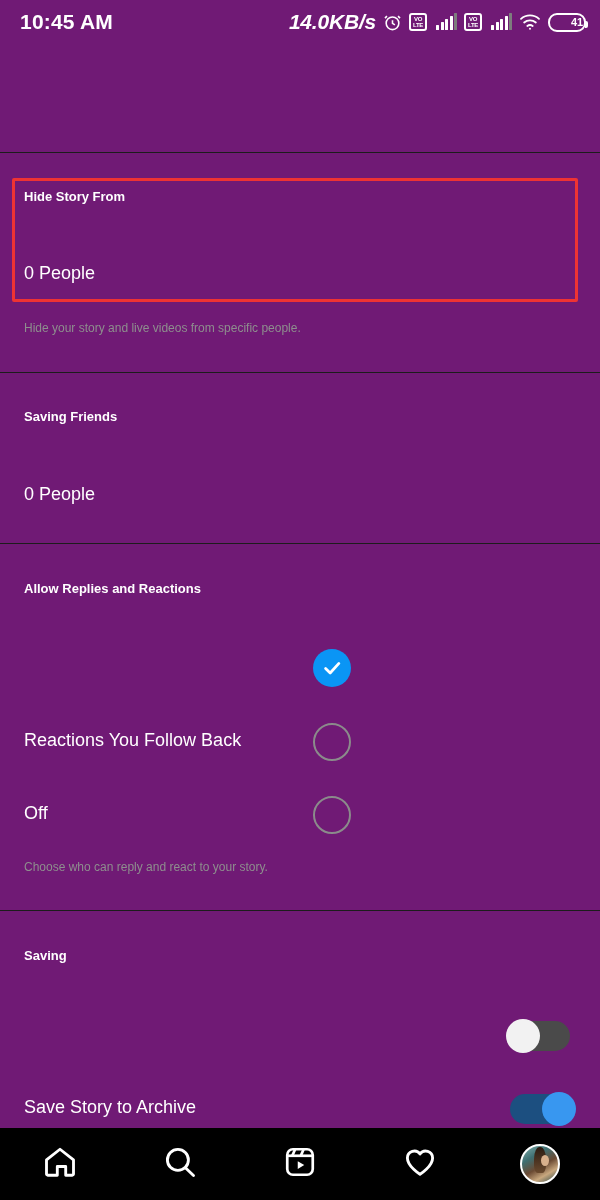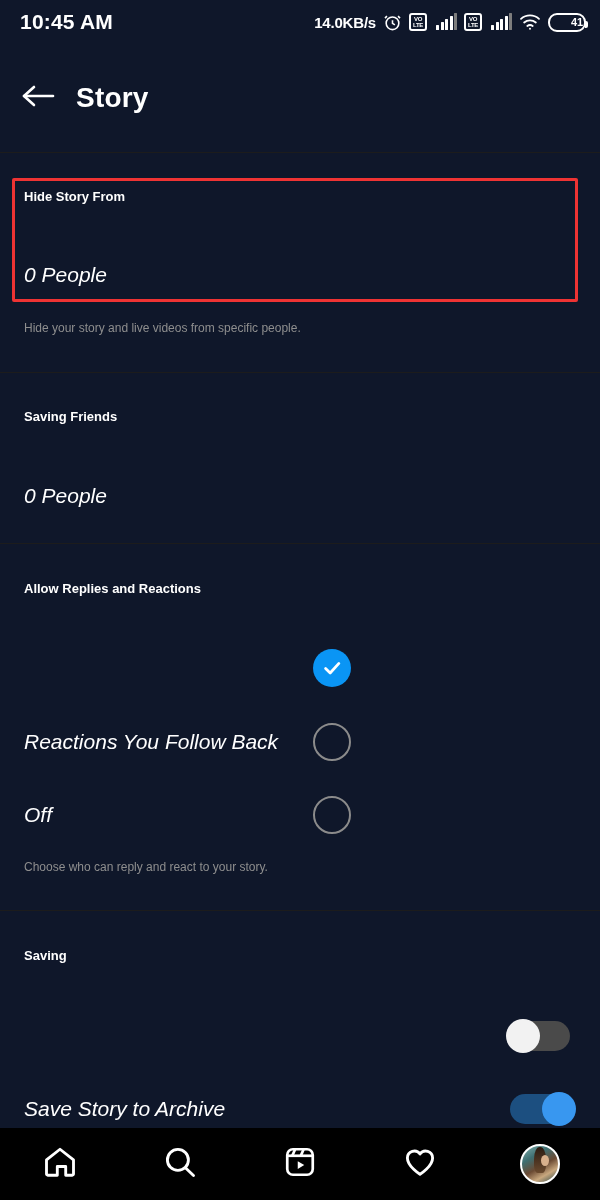--- a/index.html
+++ b/index.html
@@ -2,30 +2,30 @@
 <html><head>
 <meta charset="utf-8">
 <style>
   * { margin:0; padding:0; box-sizing:border-box; }
   html, body {
     width:600px; height:1200px;
     background:#000;
     font-family:"Liberation Sans", sans-serif;
     overflow:hidden;
   }
-  #screen { position:relative; width:600px; height:1200px; background:#0f172a; color:#fff; }
+  #screen { position:relative; width:600px; height:1200px; background:#701a75; color:#fff; }
 
   
   .statusbar{
     position:absolute; left:0; top:0; width:600px; height:44px;
     display:flex; align-items:center; padding:0 14px 0 20px;
   }
   .sb-time{ font-size:21px; font-weight:bold; letter-spacing:.2px; color:#fff; }
   .sb-right{ margin-left:auto; display:flex; align-items:center; gap:7px; }
-  .sb-net{ font-size:15px; font-weight:bold; color:#fff; letter-spacing:-.2px; }
+  .sb-net{ font-size:21px; font-weight:bold; color:#fff; letter-spacing:-.2px;font-style:italic; }
   .sb-ico{ display:flex; align-items:center; }
   .volte-box{
     width:18px; height:18px; border:2px solid #fff; border-radius:3px;
     display:flex; flex-direction:column; align-items:center; justify-content:center;
     line-height:1;
   }
   .volte-box span{ font-size:6px; font-weight:bold; letter-spacing:-.3px; display:block; }
   .bars{ display:flex; align-items:flex-end; gap:1.5px; height:16px; margin-left:2px;}
   .bars i{ display:block; width:3px; background:#fff; border-radius:.5px; }
   .bars i:nth-child(1){height:5px}
@@ -49,21 +49,21 @@
     display:flex; align-items:center;
   }
   .backbtn{ width:76px; display:flex; align-items:center; justify-content:center; cursor:pointer; }
   .page-title{ font-size:28px; font-weight:bold; letter-spacing:.2px; }
 
   
   .divider{ position:absolute; left:0; width:600px; height:1px; background:#1c1c1c; }
 
   .row-label{ position:absolute; left:24px; white-space:nowrap; }
   .sec-head{ font-size:13px; font-weight:bold; color:#fff; }
-  .item-txt{ font-size:21px; color:#fff; font-weight:normal;font-style:italic; }
+  .item-txt{ font-size:18px; color:#fff; font-weight:normal; }
   .helper{ position:absolute; left:24px; font-size:12px; color:#8e8e8e; }
 
   .redbox{
     position:absolute; left:12px; top:178px; width:566px; height:124px;
     border:3px solid #e33; border-radius:2px; pointer-events:none;
   }
 
   
   .radio{
     position:absolute; left:313px; width:38px; height:38px; border-radius:50%;
@@ -152,31 +152,20 @@
           <path d="M9 14.5a5 5 0 0 1 6 0"></path>
           <circle cx="12" cy="17.6" r="1.1" fill="#fff" stroke="none"></circle>
         </svg>
       </div>
       <div class="battery">
         <span>41</span>
       </div>
     </div>
   </div>
 
-  <div class="header">
-    <div class="backbtn">
-      <span>
-        <svg width="36" height="26" viewBox="0 0 36 26" fill="none" stroke="#fff" stroke-width="2.6" stroke-linecap="round" stroke-linejoin="round">
-          <path d="M33 13H4"></path>
-            <path d="M14 4 4 13l10 9"></path>
-        </svg>
-      </span>
-    </div>
-    <div class="page-title">Story</div>
-  </div>
 
   <div class="divider" style="top:152px"></div>
   <div class="divider" style="top:372px"></div>
   <div class="divider" style="top:543px"></div>
   <div class="divider" style="top:910px"></div>
 
   <div class="row-label sec-head" style="top:189px">Hide Story From</div>
   <div class="row-label item-txt" style="top:263px">0 People</div>
   <div class="redbox"></div>
   <div class="helper" style="top:321px">Hide your story and live videos from specific people.</div>

